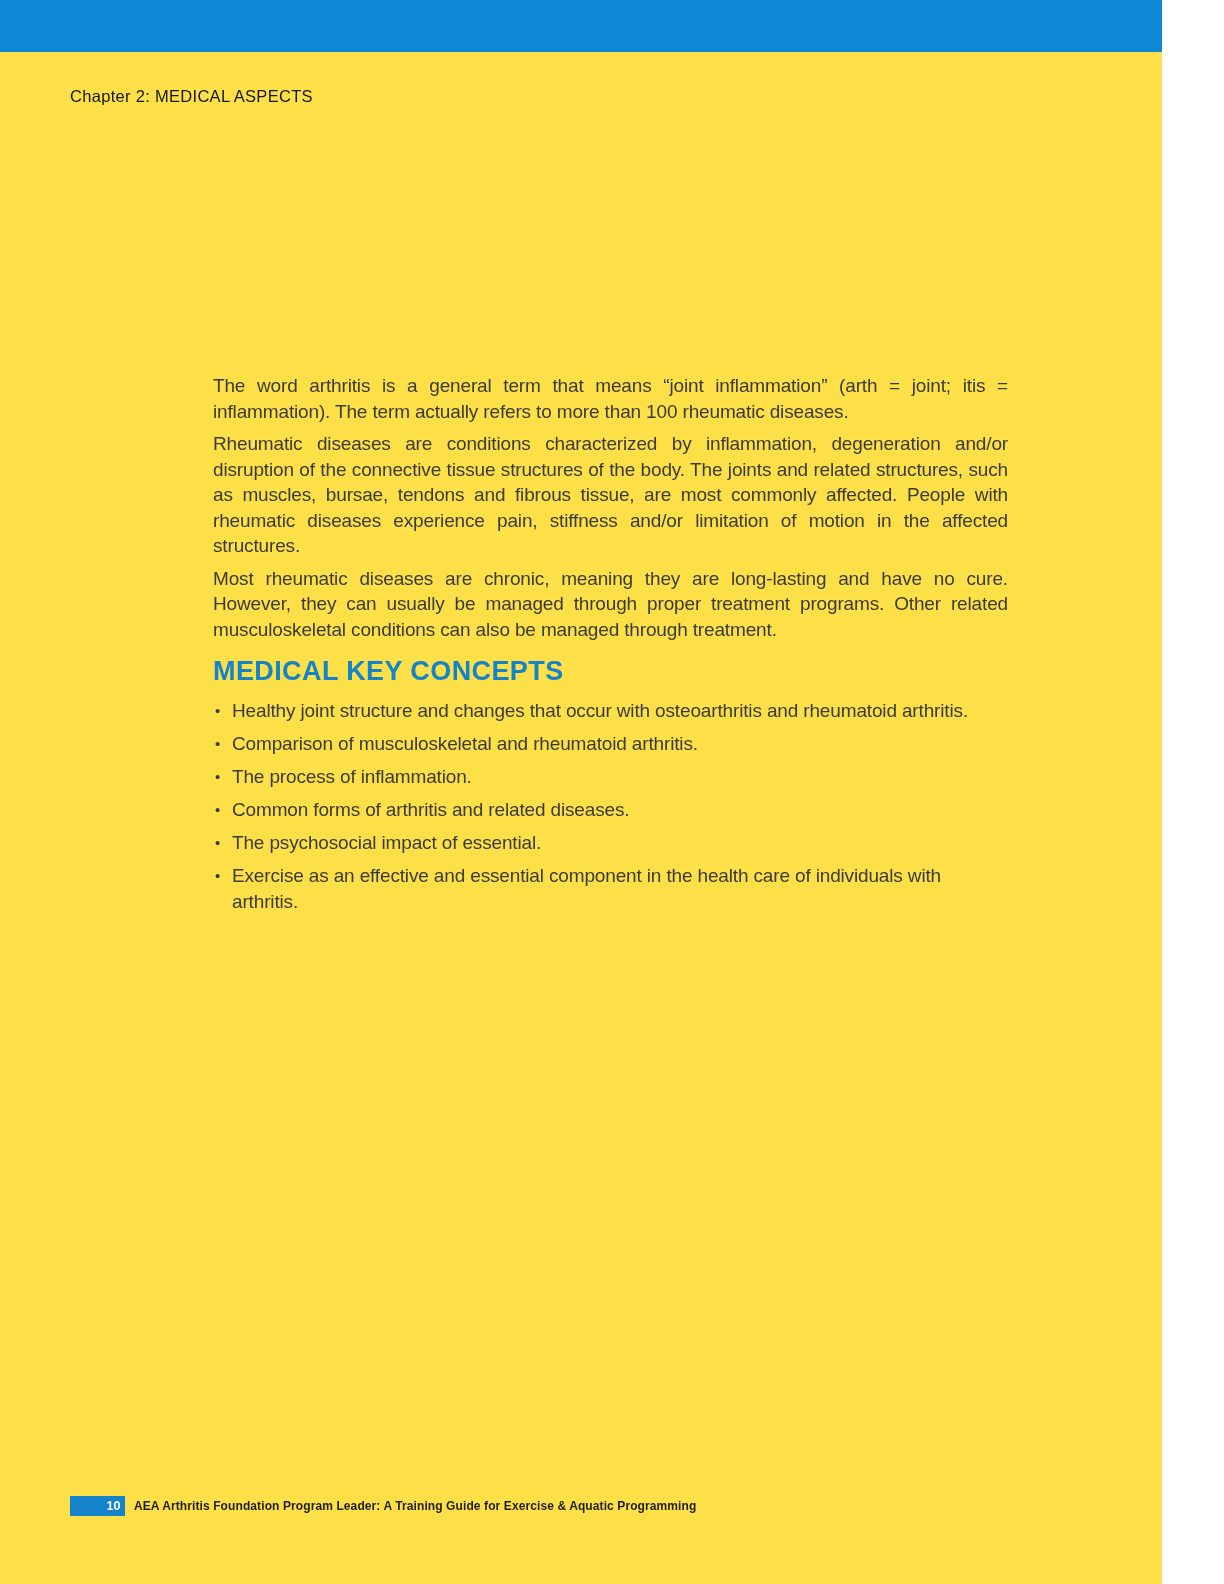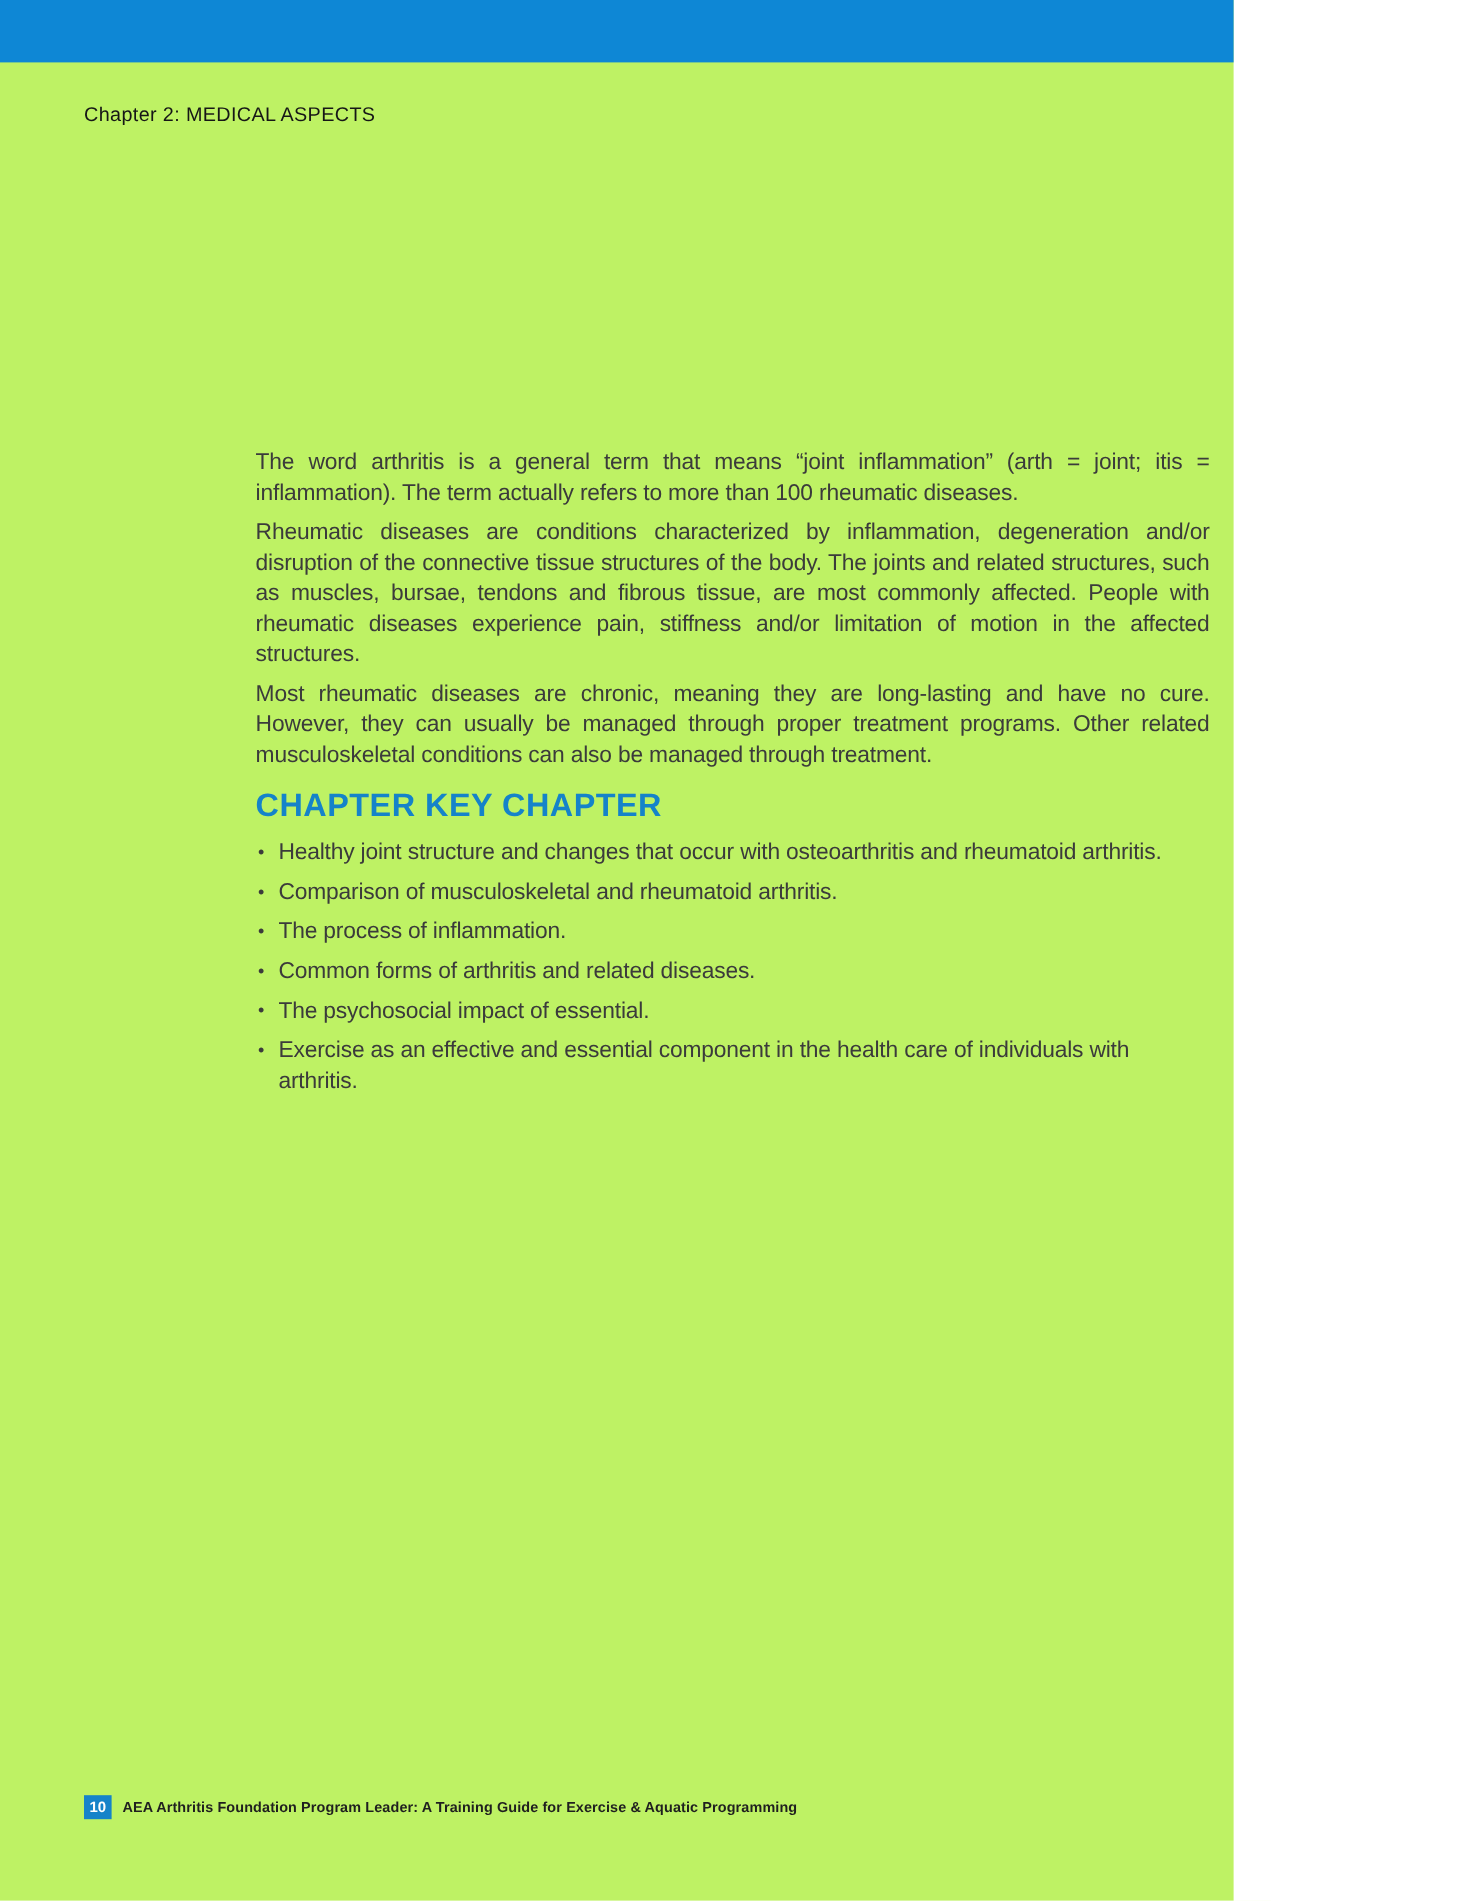--- a/index.html
+++ b/index.html
@@ -2,23 +2,23 @@
 <html><head>
 <meta charset="utf-8">
 <style>
   html, body {
     margin: 0;
     padding: 0;
     background: #ffffff;
   }
   .page {
     position: relative;
-    width: 1028px;
+    width: 1162px;
     height: 1584px;
-    background: #bef264;
+    background: #fde047;
     font-family: "Liberation Sans", sans-serif;
     overflow: hidden;
   }
   .top-bar {
     position: absolute;
     left: 0;
     top: 0;
     width: 1224px;
     height: 52px;
     background: #0e87d5;
@@ -86,20 +86,21 @@
     display: flex;
     align-items: center;
     justify-content: center;
     width: 23px;
     height: 20px;
     background: #1583c9;
     color: #ffffff;
     font-size: 12.5px;
     font-weight: 700;
     flex: 0 0 auto;
+    padding-left: 32px;
   }
   .footer-text {
     margin-left: 9px;
     font-size: 12px;
     font-weight: 700;
     letter-spacing: 0.1px;
     color: #1f1f1f;
     white-space: nowrap;
   }
 </style>
@@ -113,21 +114,21 @@
   <div class="chapter-label">Chapter 2: MEDICAL ASPECTS</div>
 
   <div class="content">
 
     <p>The word arthritis is a general term that means “joint inflammation” (arth = joint; itis = inflammation). The term actually refers to more than 100 rheumatic diseases.</p>
 
     <p>Rheumatic diseases are conditions characterized by inflammation, degeneration and/or disruption of the connective tissue structures of the body.  The joints and related structures, such as muscles, bursae, tendons and fibrous tissue, are most commonly affected. People with rheumatic diseases experience pain, stiffness and/or limitation of motion in the affected structures.</p>
 
     <p>Most rheumatic diseases are chronic, meaning they are long-lasting and have no cure. However, they can usually be managed through proper treatment programs. Other related musculoskeletal conditions can also be managed through treatment.</p>
 
-    <h2 class="section-heading">CHAPTER KEY CHAPTER</h2>
+    <h2 class="section-heading">MEDICAL KEY CONCEPTS</h2>
 
     <ul class="concepts">
       <li>
         <span class="bullet">•</span>
         <span>Healthy joint structure and changes that occur with osteoarthritis and rheumatoid arthritis.</span>
       </li>
       <li>
         <span class="bullet">•</span>
         <span>Comparison of musculoskeletal and rheumatoid arthritis.</span>
       </li>

